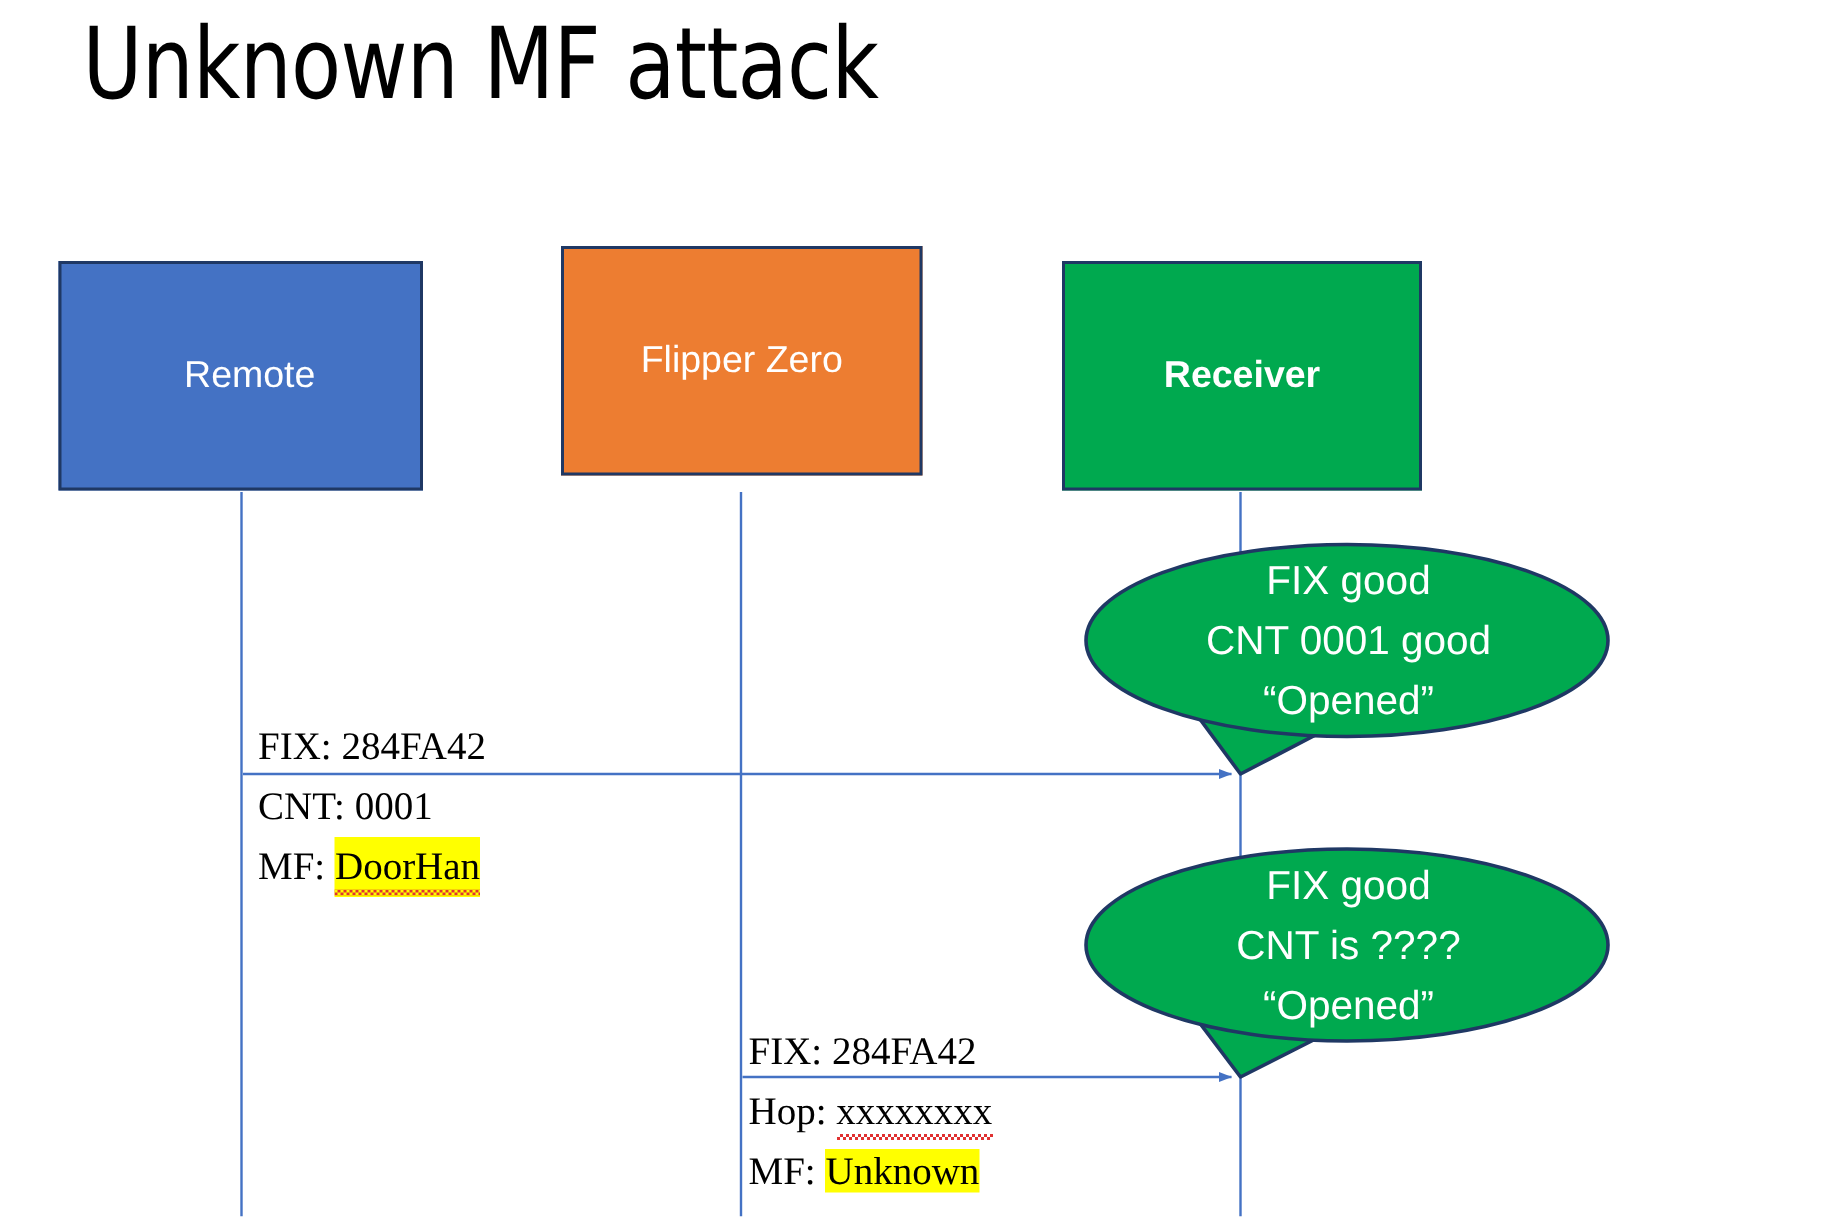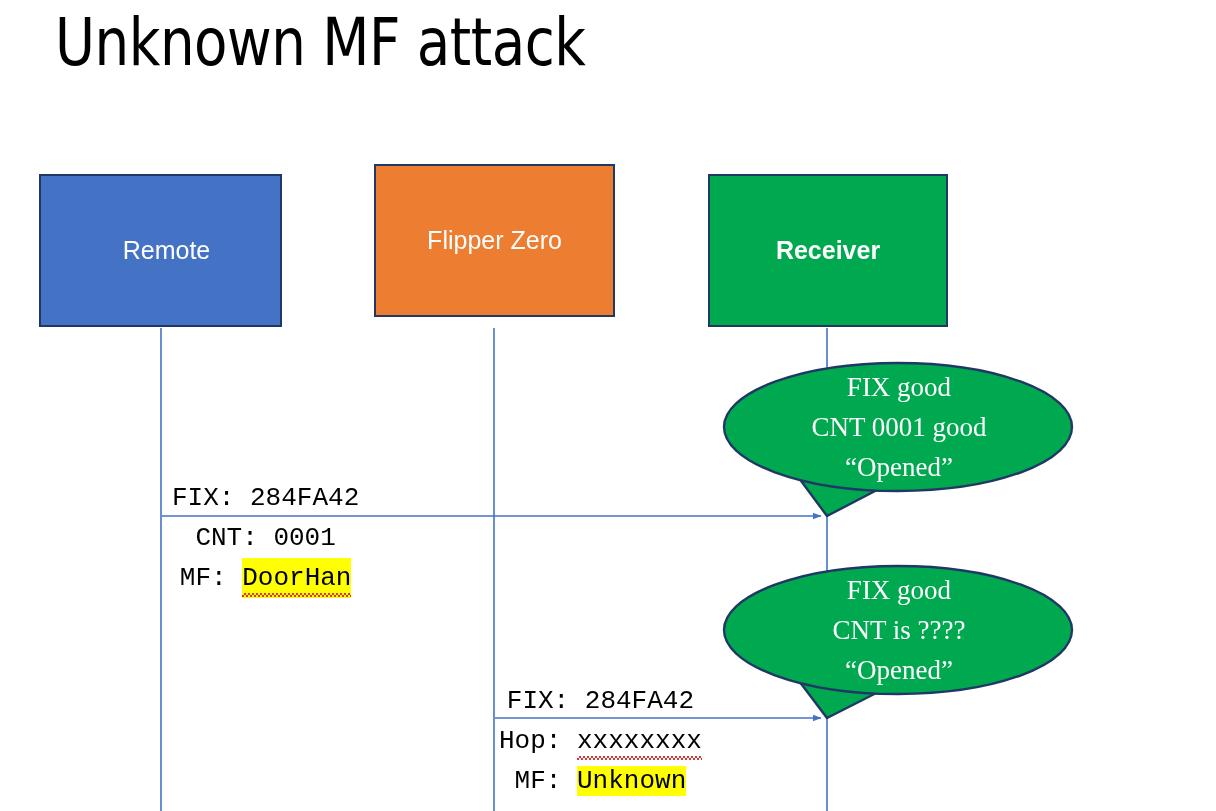--- a/index.html
+++ b/index.html
@@ -46,22 +46,21 @@
   .actor-flipper {left:374px; top:164px; width:241px; height:153px; background:#ED7D31;}
   .actor-receiver{left:708px; top:174px; width:240px; height:153px; background:#00A94F;font-weight:bold;}
 
   
   .msglabel{
     position:absolute;
     font-size:26px;
     color:#000000;
     line-height:40px;
     white-space:nowrap;
-    font-family:Liberation Mono, monospace;
-    text-align:center;
+    font-family:Liberation Serif, serif;
   }
   .msg1{left:172px; top:478px;}
   .msg2{left:499px; top:681px;}
   .msg-line{display:block;height:40px;}
   .hl{background:#FFFF00;}
   .sq-wrap{position:relative;display:inline-block;}
   .sq-wrap::after{
     content:"";
     position:absolute;left:0;right:0;bottom:1px;height:4px;
     background-image:
@@ -72,21 +71,21 @@
   }
 
   
   .bubble-text{
     position:absolute;
     color:#ffffff;
     font-size:27px;
     line-height:40px;
     text-align:center;
     white-space:nowrap;
-    font-family:Liberation Serif, serif;
+    font-family:Liberation Sans, sans-serif;
   }
   .bubble-text span{display:block;}
   .bt1{left:725px; top:367px; width:348px;}
   .bt2{left:725px; top:570px; width:348px;}
 </style>
 </head>
 <body>
 
 <div id="slide">
 

